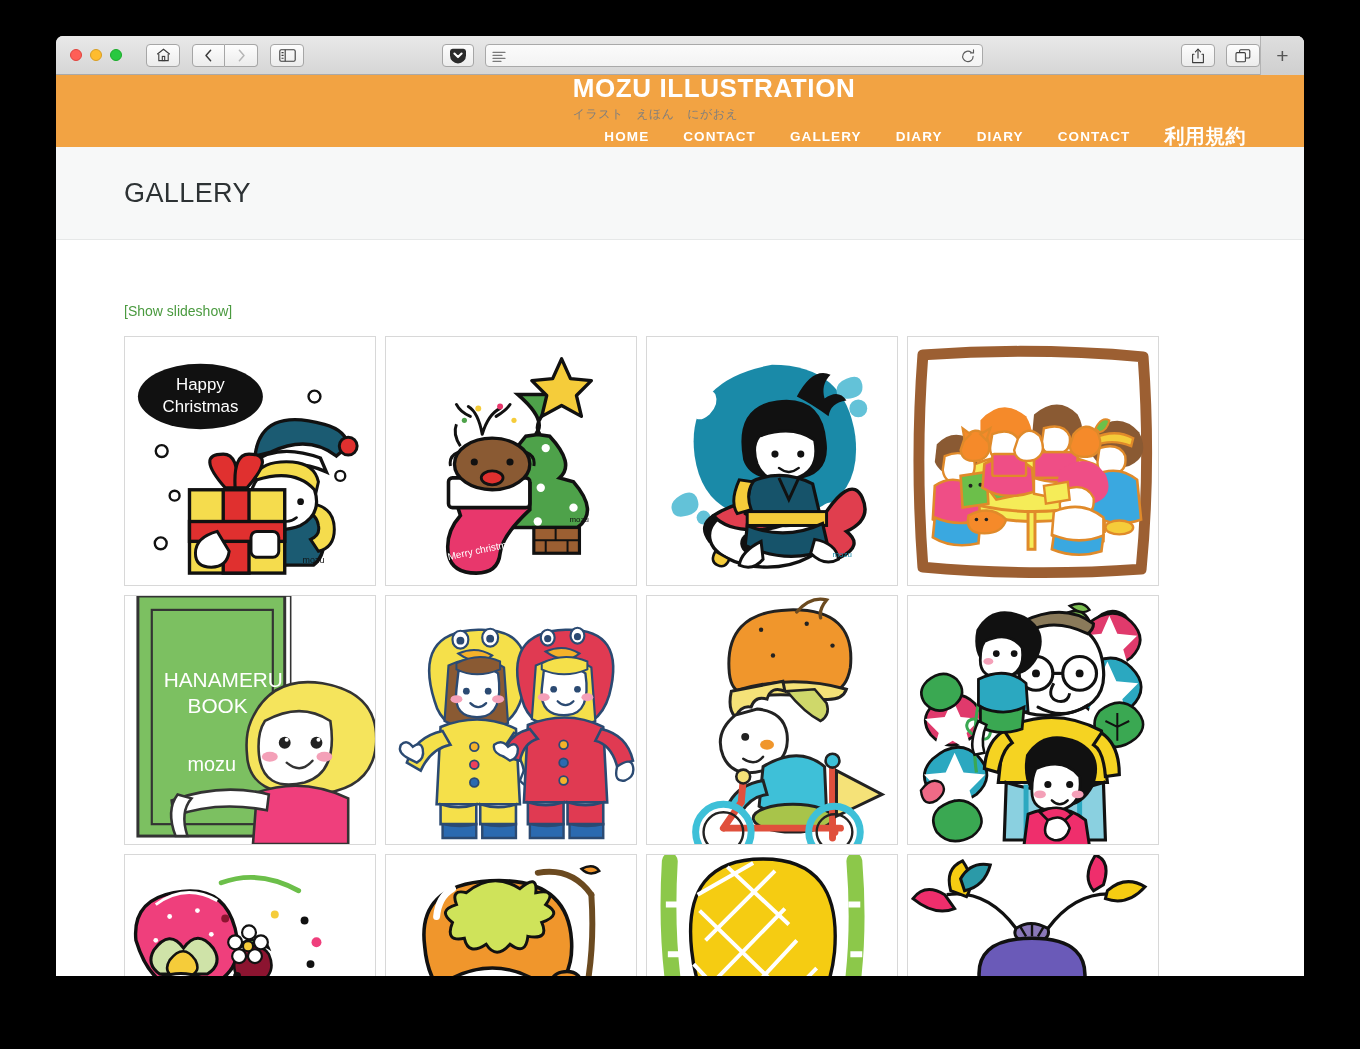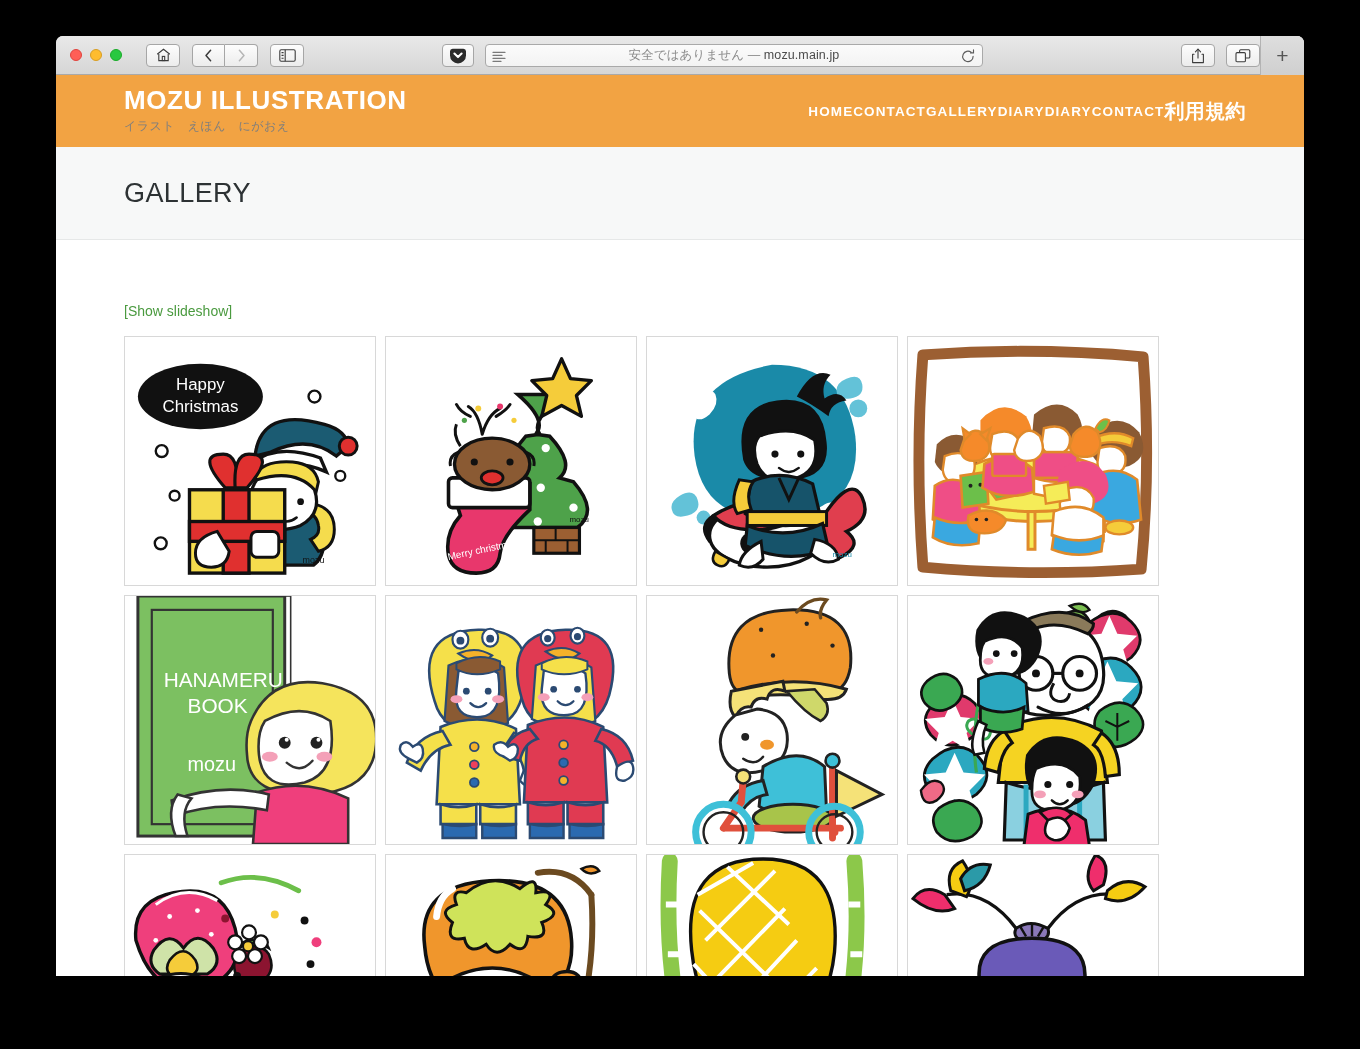--- a/index.html
+++ b/index.html
@@ -83,30 +83,31 @@
   }
 
   
   .page { height: 901px; background: #fff; overflow: hidden; position: relative; }
 
   .site-header {
     background: #f2a343;
     height: 72px;
     display: flex; align-items: center;
     padding: 0 0 0 68px;
+    flex-direction: column;
   }
   .brand { display: flex; flex-direction: column; justify-content: center; }
   .brand-title {
     font-size: 26px; font-weight: bold; color: #fff;
     letter-spacing: .6px; line-height: 1.05;
   }
   .brand-sub {
     font-size: 12px; color: #7e7e7e; margin-top: 4px; letter-spacing: .5px;
   }
-  .nav { margin-left: auto; display: flex; align-items: center; padding-right: 58px; }
+  .nav { margin-left: auto; display: flex; align-items: center; gap: 34px; padding-right: 58px; }
   .nav a {
     font-size: 13.5px; color: #fff; text-decoration: none;
     font-weight: bold; letter-spacing: 1.1px;
   }
   .nav a.ja { letter-spacing: .4px; font-size: 20px; }
 
   .page-title-band {
     background: #f7f8f8;
     border-bottom: 1px solid #e6e8e8;
     height: 93px;
@@ -189,25 +190,20 @@
       </div>
 
       <div class="urlbar">
         <span class="reader-ico">
           <svg width="14" height="13" viewBox="0 0 14 13" stroke="#7a7a7a" stroke-width="1.1" stroke-linecap="round">
             <line x1="1" y1="1.4" x2="13" y2="1.4"></line>
             <line x1="1" y1="4.4" x2="10" y2="4.4"></line>
             <line x1="1" y1="7.4" x2="13" y2="7.4"></line>
             <line x1="1" y1="10.4" x2="9" y2="10.4"></line>
           </svg>
-        </span>
-        <span class="url-text">
-          <span class="unsafe">安全ではありません</span>
-          <span class="unsafe">—</span>
-          <span>mozu.main.jp</span>
         </span>
         <span class="reload-ico">
           <svg width="14" height="15" viewBox="0 0 14 15" fill="none" stroke="#5c5c5c" stroke-width="1.15" stroke-linecap="round">
             <path d="M12.1 7.4 A5.2 5.2 0 1 1 10.1 3.3"></path>
             <path d="M12.5 0.9 V3.9 H9.5"></path>
           </svg>
         </span>
       </div>
     </div>
 

